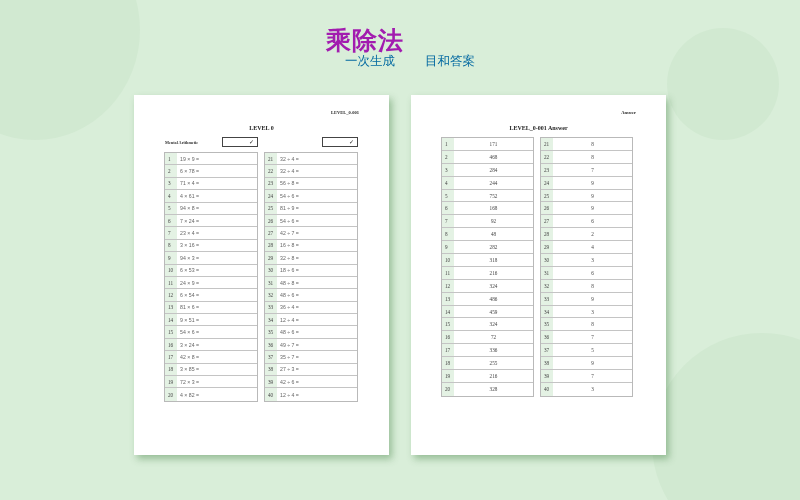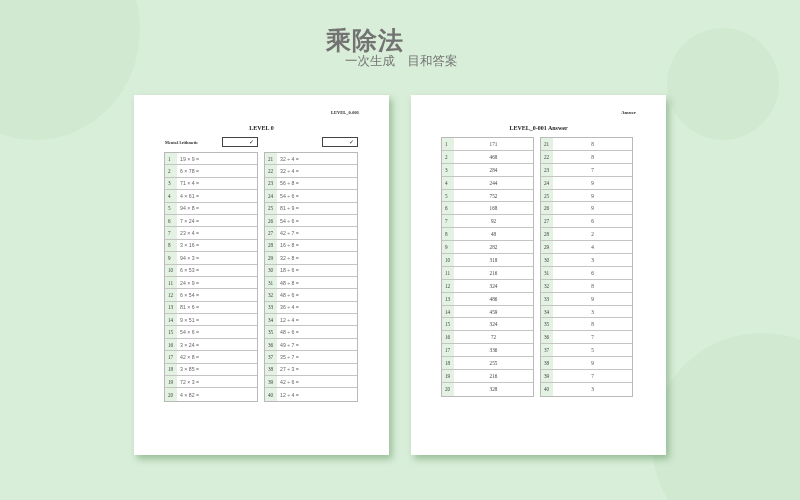--- a/index.html
+++ b/index.html
@@ -14,27 +14,27 @@
     border-radius: 50%;
     background: #d1e9d1;
   }
   .c1 { left: -70px; top: -80px; width: 210px; height: 220px; }
   .c2 { left: 667px; top: 28px; width: 112px; height: 112px; }
   .c3 { left: 652px; top: 333px; width: 220px; height: 220px; }
 
   .hero-title {
     position: absolute; left: 326px; top: 24px;
     font-family: Liberation Serif, serif;
-    font-size: 25px; font-weight: bold; color: #737373;
+    font-size: 25px; font-weight: bold; color: #a21caf;
     letter-spacing: 1px;
   }
   .hero-sub {
     position: absolute; left: 345px; top: 53px;
-    font-family: Liberation Serif, serif;
-    font-size: 12.5px; color: #737373;
+    font-family: Liberation Mono, monospace;
+    font-size: 12.5px; color: #0369a1;
     white-space: pre;
   }
 
   .page {
     position: absolute;
     background: #ffffff;
     box-shadow: 3px 4px 7px rgba(70,130,70,0.45);
   }
   .page-left { left: 134px; top: 95px; width: 255px; height: 360px; }
   .page-right { left: 411px; top: 95px; width: 255px; height: 360px; }

